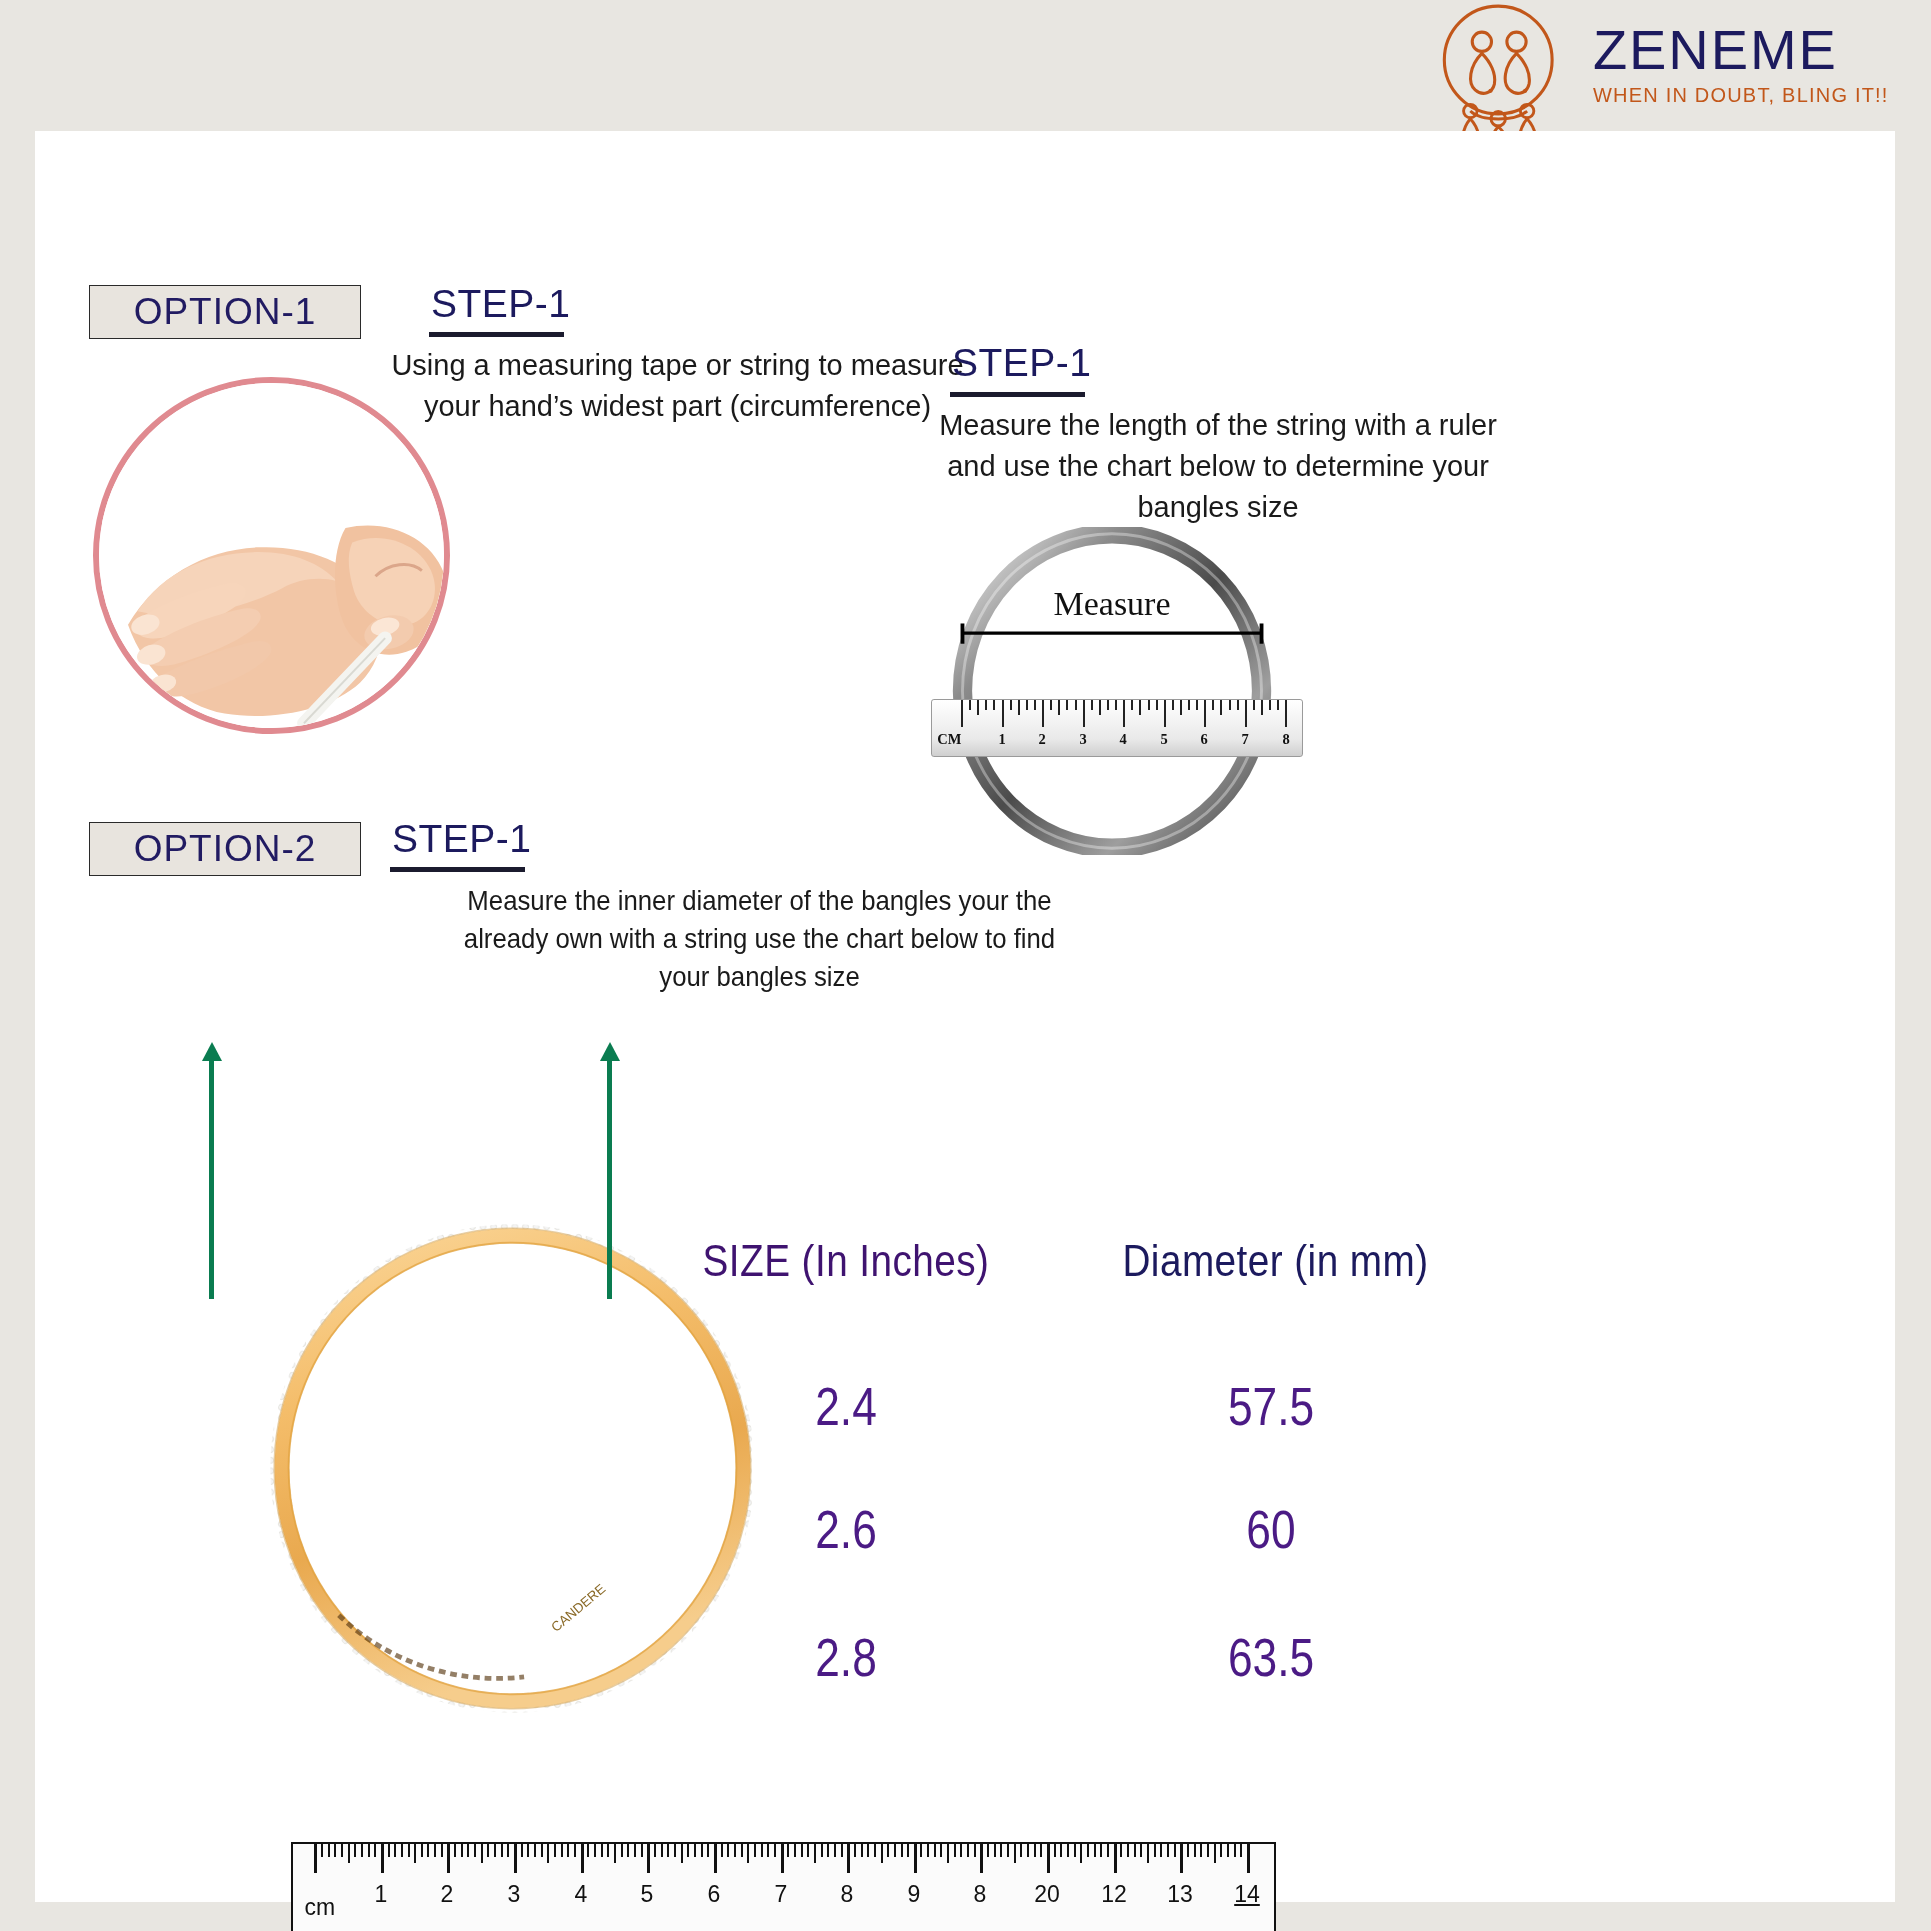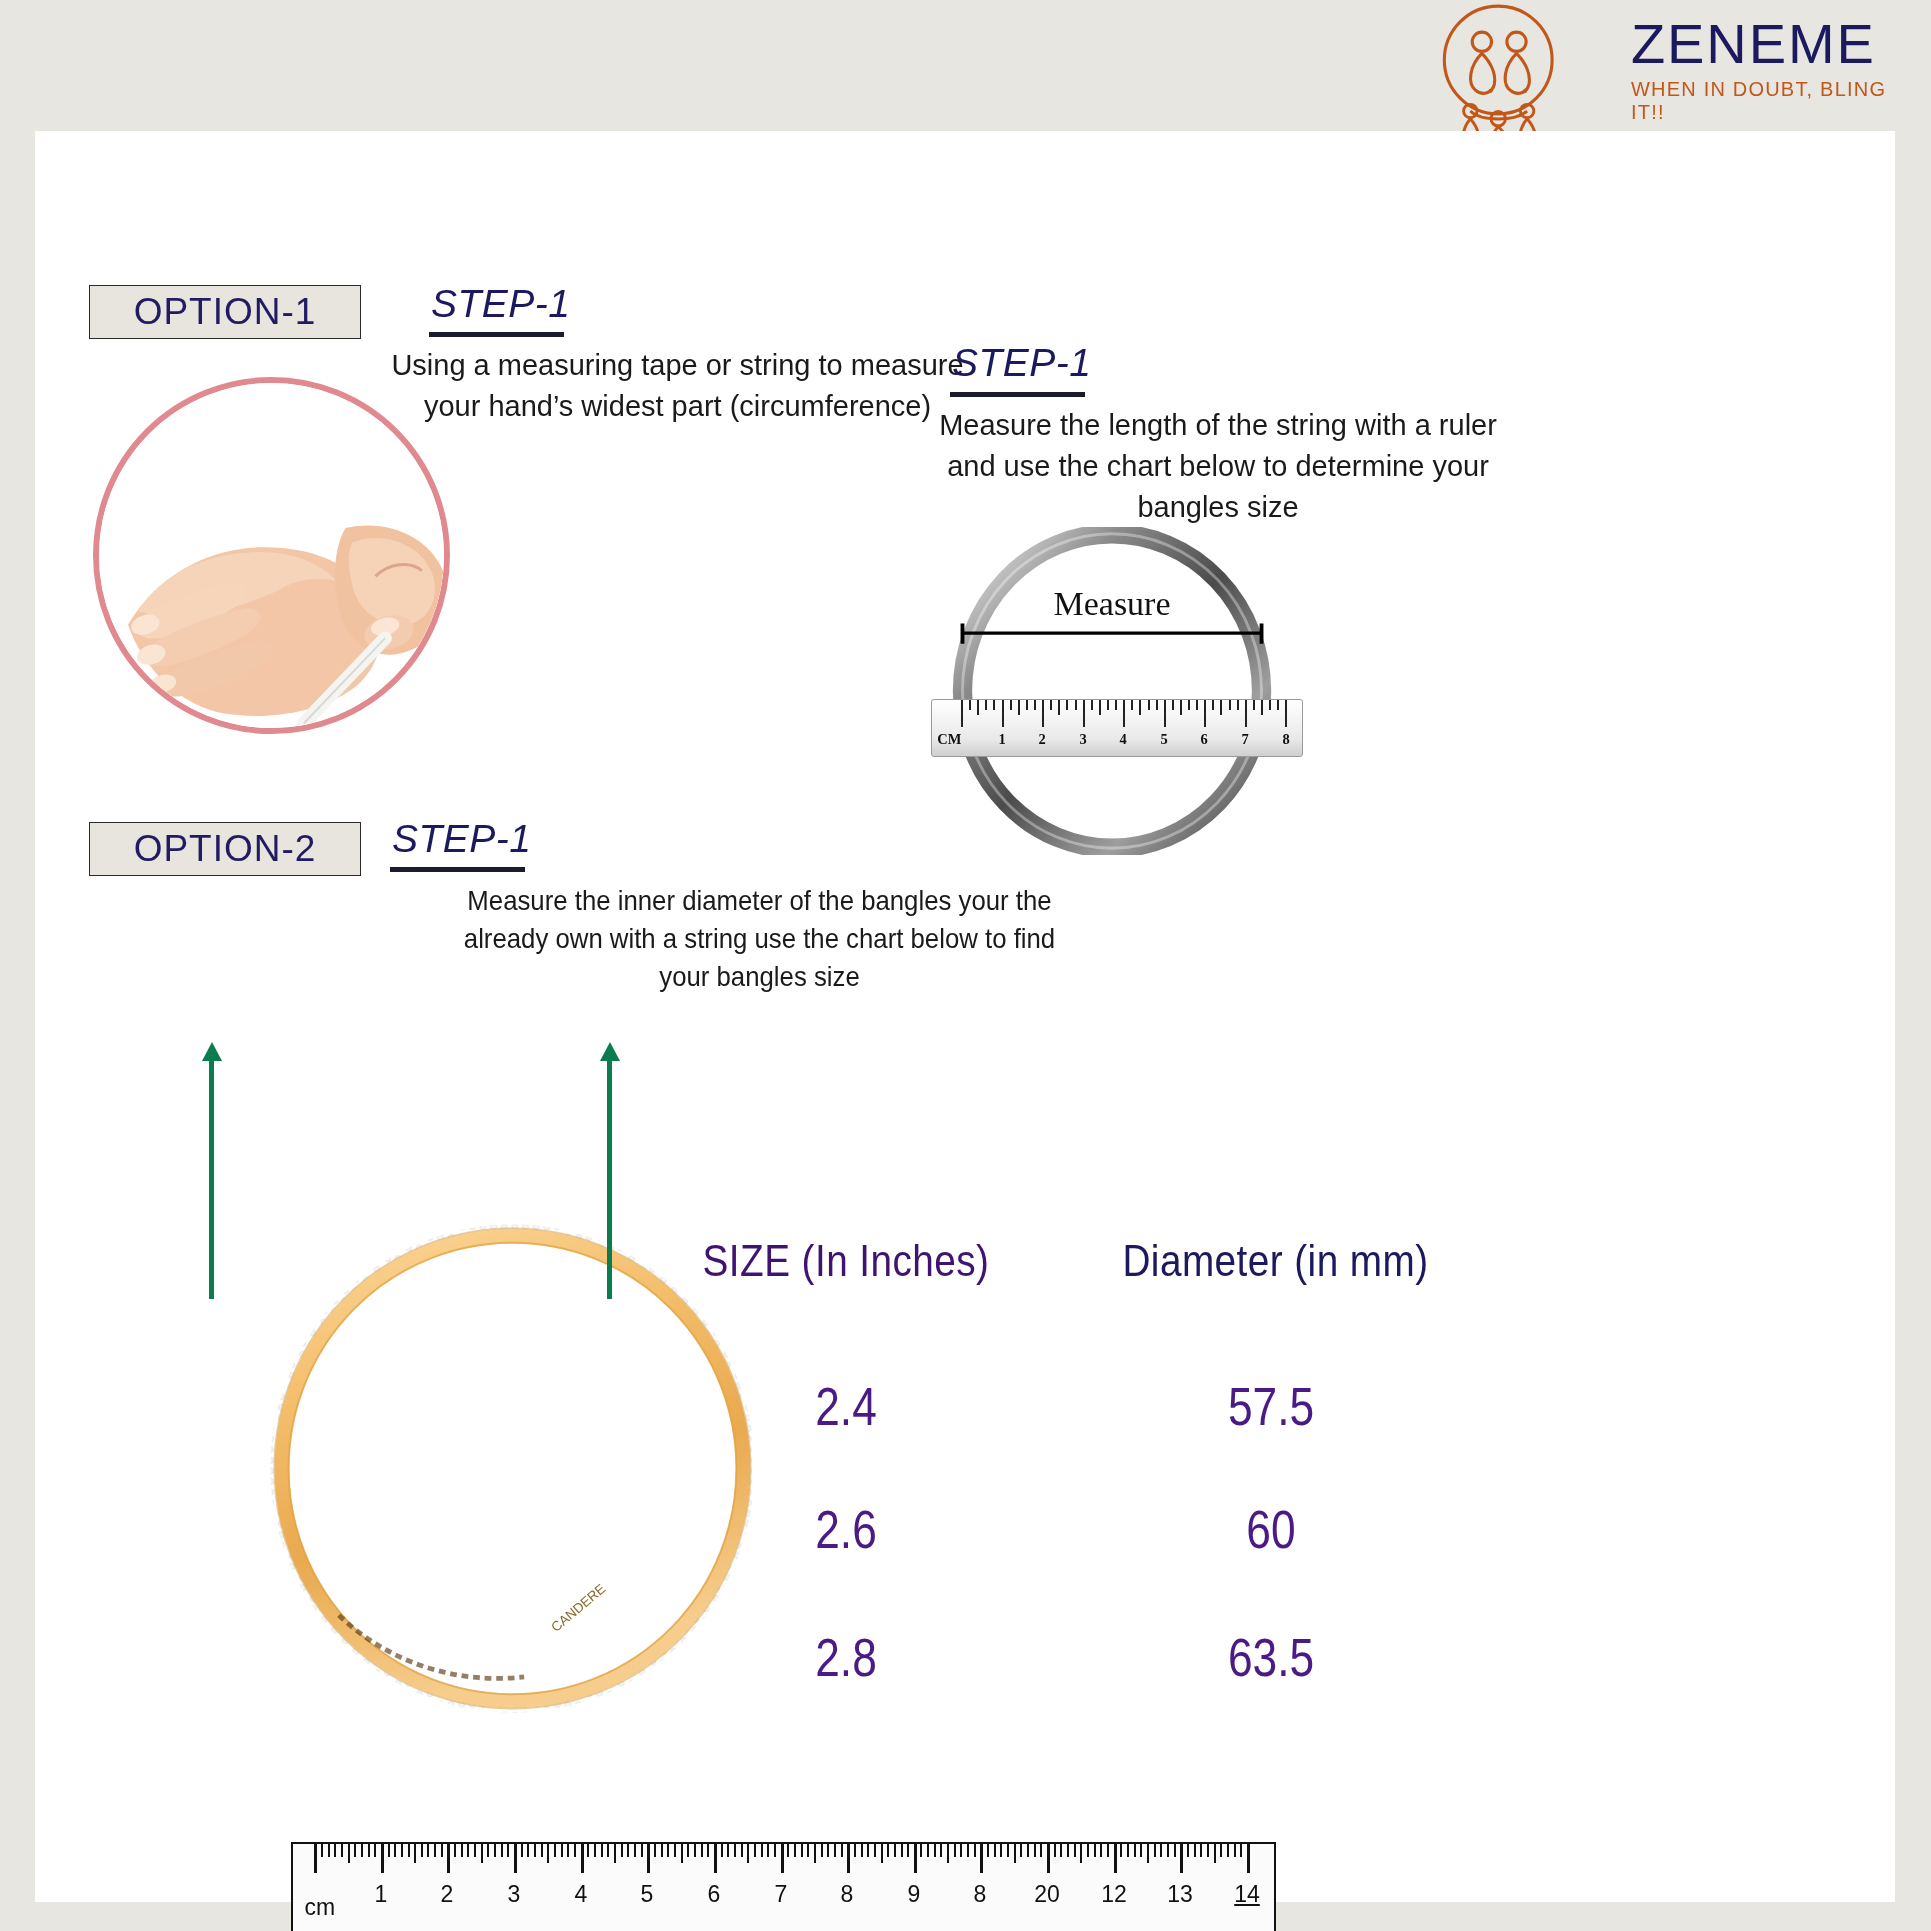--- a/index.html
+++ b/index.html
@@ -39,21 +39,21 @@
     width: 386px; height: 2.9px;
     background: #3b2f8f;
   }
   
   .logo-wrap {
     position: absolute;
     left: 1427px; top: 1.9px;
     width: 483px; height: 145px;
   }
   .logo-mark { position: absolute; left: 0; top: 0; width: 154px; height: 145px; }
-  .logo-text-block { position: absolute; left: 166px; top: 14px; margin-left: 38px; }
+  .logo-text-block { position: absolute; left: 166px; top: 20px; }
   .logo-name {
     font-size: 56px; letter-spacing: 1.9px; color: #1c1a5e;
     font-family: "Liberation Sans", sans-serif; font-weight: 400; line-height: 1.0;
   }
   .logo-tagline {
     margin-top: 5.8px;
     font-size: 20px; letter-spacing: 1.2px; color: #c2571a;
     font-family: "Liberation Sans", sans-serif; font-weight: 400;
   }
   
@@ -68,21 +68,20 @@
   }
   #option1-chip { left: 54px; top: 154px; width: 272px; height: 54px; }
   #option2-chip { left: 54px; top: 691px; width: 272px; height: 54px; }
 
   
   .step-head {
     position: absolute;
     color: #1c1a5e;
     font-size: 39px;
     letter-spacing: 0.5px;
-    font-style: italic;
   }
   .step-rule { position: absolute; height: 4.8px; background: #1b1b2e; }
 
   
   .step-body {
     position: absolute;
     color: #1a1a1a;
     font-size: 29px;
     line-height: 1.42;
     text-align: center;

